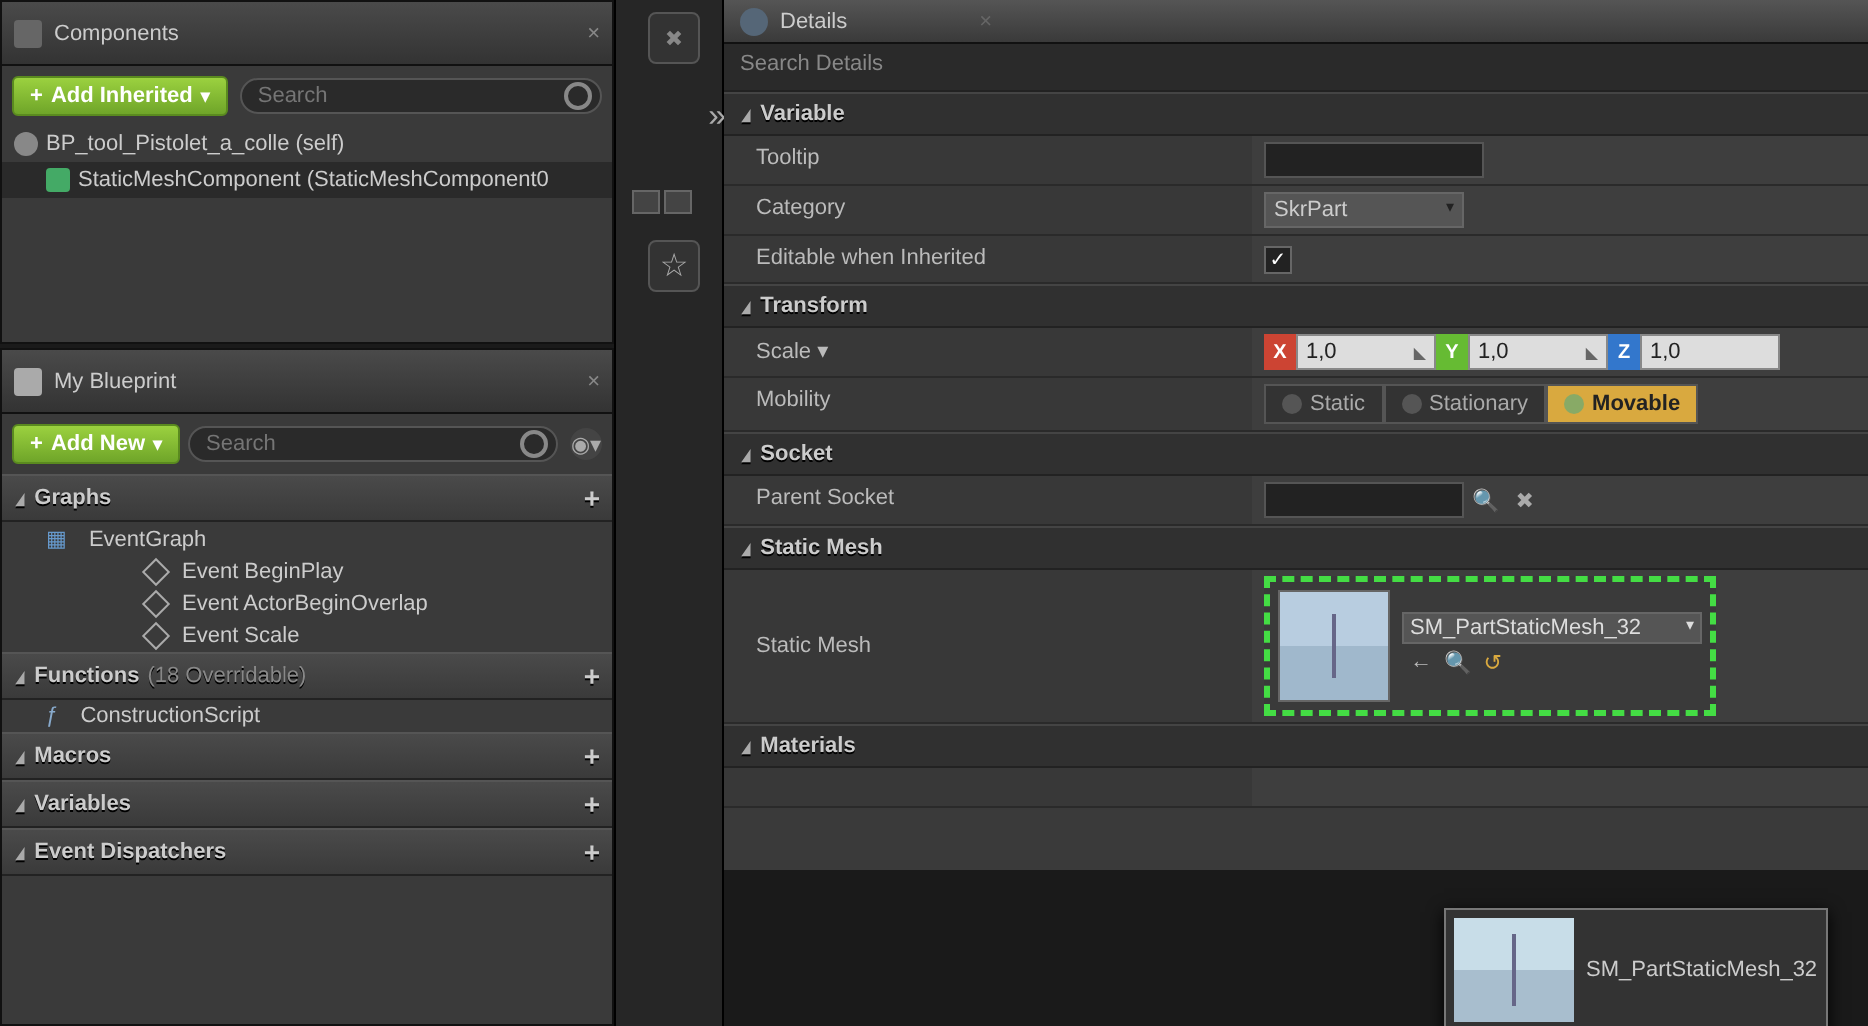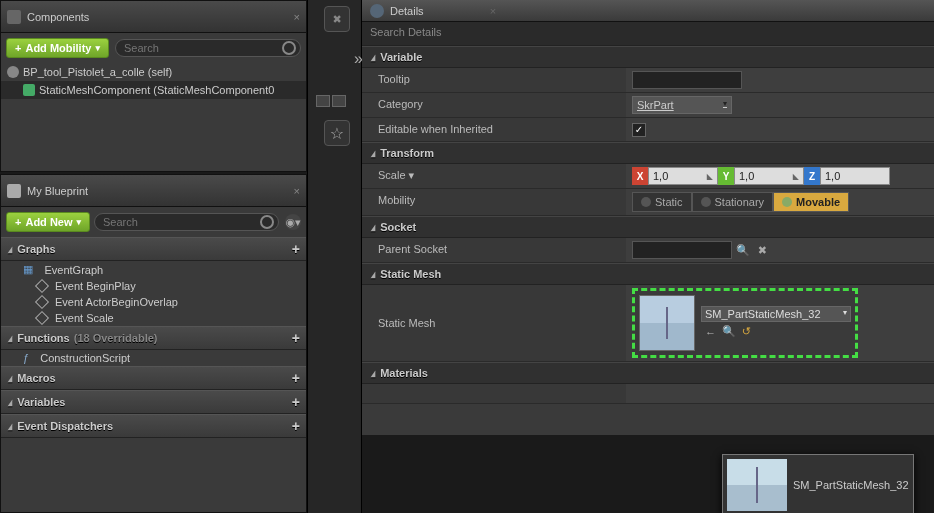--- a/index.html
+++ b/index.html
@@ -15,40 +15,40 @@
 .srch-wrap { position:relative; display:inline-block; }
 .srch-wrap::after { content:""; position:absolute; right:5px; top:50%; transform:translateY(-50%); width:10px; height:10px; border:2px solid #888; border-radius:50%; }
 .tree-row { padding:3px 6px; display:flex; align-items:center; gap:4px; }
 .tree-row.indent { padding-left:22px; }
 .tree-row .ico { width:12px; height:12px; background:#888; border-radius:50%; display:inline-block; }
 .tree-row .ico.house { background:#4a6; border-radius:2px; }
 .sec-hdr { background:linear-gradient(#4a4a4a,#3a3a3a); padding:3px 6px; display:flex; align-items:center; font-weight:bold; border-top:1px solid #555; border-bottom:1px solid #222; text-shadow:0 1px 0 #000; }
 .sec-hdr::before { content:"◢"; font-size:8px; margin-right:4px; color:#aaa; transform:scaleX(0.7); }
 .sec-hdr .plus { margin-left:auto; font-size:14px; font-weight:bold; text-shadow:0 1px 0 #000; }
 .sub-item { padding:2px 6px 2px 22px; display:flex; align-items:center; gap:4px; }
-.sub-item2 { padding-left:36px; }
+.sub-item2 { padding-left:56px;margin-left:16px; }
 .sub-item .dia { width:10px; height:10px; border:1px solid #aaa; transform:rotate(45deg); display:inline-block; margin-right:4px; }
 .left { position:absolute; left:0; top:0; width:307px; height:513px; }
 .mid { position:absolute; left:307px; top:0; width:55px; height:513px; background:#262626; border-left:1px solid #000; border-right:1px solid #000; }
 .mid .tool { width:26px; height:26px; margin:6px; background:#333; border:1px solid #555; border-radius:4px; display:flex; align-items:center; justify-content:center; color:#888; }
 .mid .expand { position:absolute; top:50px; right:-2px; font-size:16px; color:#aaa; }
 .mid .star { position:absolute; top:120px; left:16px; width:26px; height:26px; background:#333; border:1px solid #555; border-radius:4px; display:flex; align-items:center; justify-content:center; color:#aaa; font-size:16px; }
 .mid .grid2 { position:absolute; top:95px; left:8px; display:flex; gap:2px; }
 .mid .grid2 div { width:14px; height:12px; background:#444; border:1px solid #666; }
 .right { position:absolute; left:362px; top:0; right:0; height:435px; background:#3a3a3a; }
 .right .tab { background:linear-gradient(#555,#3a3a3a); height:22px; display:flex; align-items:center; padding:0 8px; gap:6px; border-bottom:1px solid #111; }
 .right .tab .x { margin-left:60px; color:#666; }
 .right-search { background:#2a2a2a; padding:4px 8px; color:#888; height:24px; border-bottom:1px solid #222; }
 .right .cat { background:#303030; padding:4px 8px; font-weight:bold; text-shadow:0 1px 0 #000; border-top:1px solid #444; border-bottom:1px solid #222; display:flex; align-items:center; }
 .right .cat::before { content:"◢"; font-size:8px; margin-right:4px; color:#aaa; transform:scaleX(0.7); }
 .right .row { display:flex; border-bottom:1px solid #2a2a2a; min-height:24px; }
 .right .row .lbl { width:264px; padding:5px 8px 5px 16px; color:#bbb; background:#383838; }
 .right .row .val { flex:1; padding:3px 6px; background:#3e3e3e; display:flex; align-items:center; gap:4px; }
 .txt-in { background:#222; border:1px solid #555; color:#ccc; padding:2px 4px; min-width:100px; }
-.combo { background:#555; border:1px solid #666; padding:2px 4px; min-width:100px; display:flex;text-decoration:underline; }
+.combo { background:#555; border:1px solid #666; padding:2px 4px; min-width:100px; display:flex; }
 .combo::after { content:"▾"; margin-left:auto; font-size:8px; color:#222; }
 .chk { width:14px; height:14px; background:#222; border:1px solid #666; display:inline-flex; align-items:center; justify-content:center; color:#fff; font-size:10px; }
 .vec3 { display:flex; gap:0; }
 .vec3 .axis { display:flex; align-items:center; }
 .vec3 .axis .l { width:16px; height:18px; display:flex; align-items:center; justify-content:center; color:#fff; font-weight:bold; font-size:10px; }
 .vec3 .axis .v { background:#ddd; color:#222; padding:1px 4px; width:70px; height:18px; border:1px solid #888; display:flex; align-items:center; justify-content:space-between; }
 .vec3 .axis .v .sp { color:#666; font-size:8px; }
 .mob { display:flex; }
 .mob .opt { background:#333; border:1px solid #555; padding:3px 8px; display:flex; align-items:center; gap:4px; color:#aaa; }
 .mob .opt.sel { background:#d9a93f; color:#222; font-weight:bold; }
@@ -56,37 +56,37 @@
 .mob .opt.sel::before { background:#8a6; }
 .mesh-slot { display:flex; align-items:center; gap:6px; border:3px dashed #4d4; padding:4px; background:#3a3a3a; }
 .mesh-thumb { width:56px; height:56px; background:linear-gradient(#b8cde0 50%,#a0b8cc 50%); border:1px solid #666; position:relative; }
 .mesh-thumb::after { content:""; position:absolute; left:50%; top:20%; width:2px; height:60%; background:#668; transform:translateX(-50%); }
 .mesh-combo { background:#555; border:1px solid #666; padding:1px 3px; font-size:10px; color:#ddd; min-width:150px; display:flex; }
 .mesh-combo::after { content:"▾"; margin-left:auto; font-size:8px; }
 .mesh-icons { display:flex; gap:6px; padding:3px 4px; color:#bbb; font-size:11px; }
 .tooltip { position:absolute; background:#333; border:1px solid #777; padding:4px; display:flex; align-items:center; gap:6px; box-shadow:0 2px 8px #000; }
 .tooltip .thumb { width:60px; height:52px; background:linear-gradient(#c8dde8 50%,#a8bece 50%); position:relative; }
 .tooltip .thumb::after { content:""; position:absolute; left:50%; top:15%; width:2px; height:70%; background:#668; transform:translateX(-50%); }
-.fn-info { color:#888; font-weight:bold; margin-left:4px; }
+.fn-info { color:#888; font-weight:normal; margin-left:4px; }
 .eye { width:16px; height:16px; background:#444; border-radius:50%; display:inline-flex; align-items:center; justify-content:center; color:#aaa; margin-left:2px; }
 .socket-x { color:#aaa; margin-left:4px; }
 </style>
 </head>
 <body>
 
 <div class="left">
 
   <div class="panel" style="height:172px;">
     <div class="tab-hdr">
       <span class="ico"></span>
       <span>Components</span>
       <span class="x">×</span>
     </div>
     <div style="padding:5px; display:flex; gap:6px; align-items:center;">
-      <span class="btn-green plus">Add Mobility</span>
+      <span class="btn-green plus">Add Inherited</span>
       <span class="srch-wrap" style="flex:1;"><input class="search" style="width: 100%;" placeholder="Search"></span>
     </div>
     <div class="tree-row">
       <span class="ico"></span>
       <span>BP_tool_Pistolet_a_colle (self)</span>
     </div>
     <div class="tree-row indent" style="background:#2a2a2a;">
       <span class="ico house"></span>
       <span style="white-space:nowrap; overflow:hidden;">StaticMeshComponent (StaticMeshComponent0</span>
     </div>

